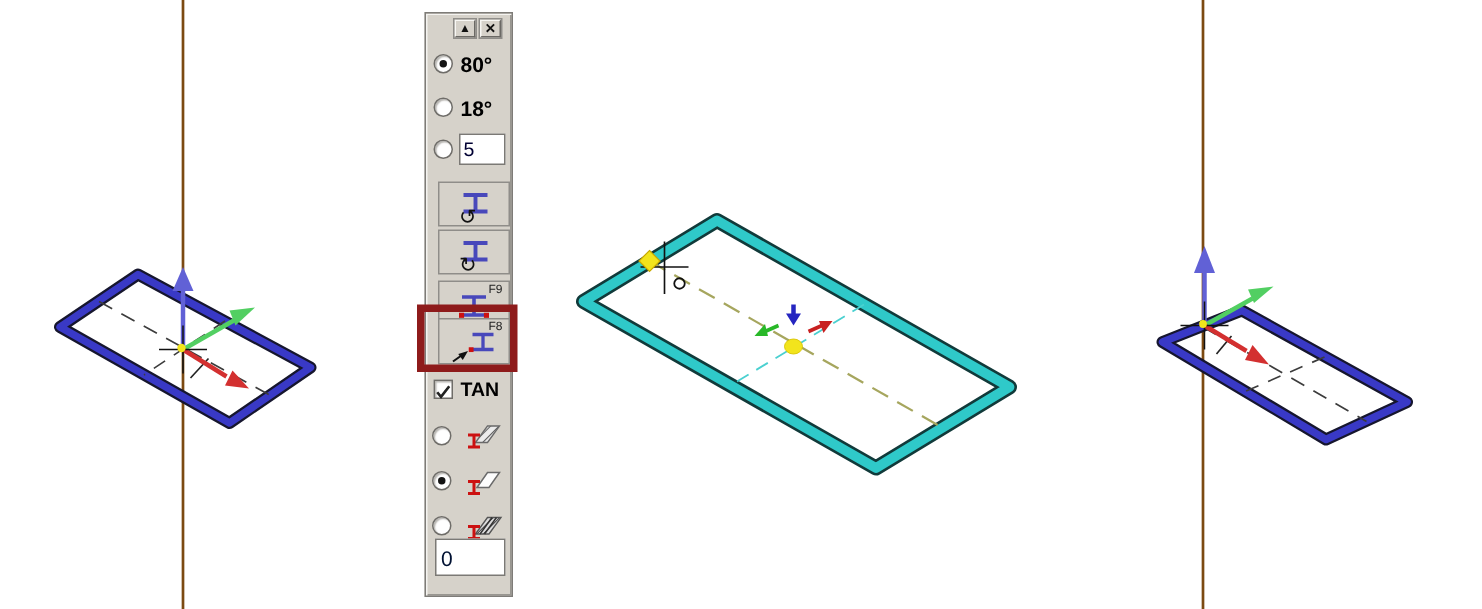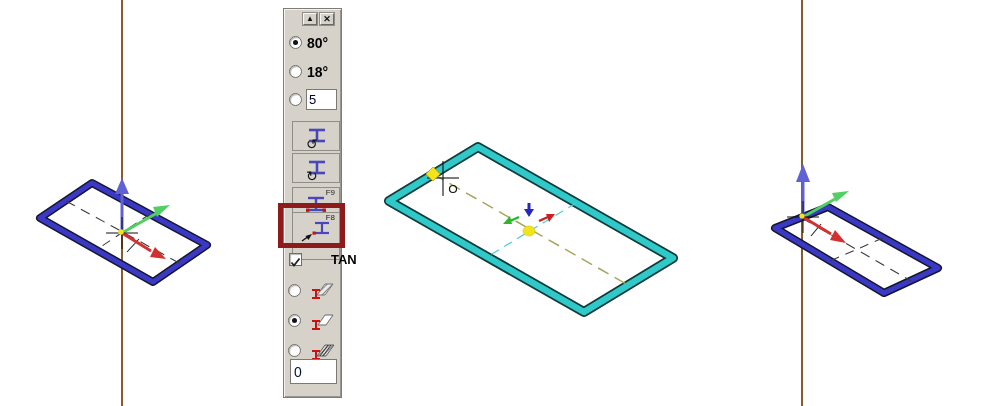--- a/index.html
+++ b/index.html
@@ -186,38 +186,38 @@
       <span class="fkey">F9</span>
       <svg width="46" height="28" viewBox="0 0 46 28" style="position:absolute;left:0;top:1px;">
         <line x1="15" y1="9" x2="31" y2="9" stroke-width="2.4" stroke="#4848bb"></line>
         <line x1="23" y1="9" x2="23" y2="21" stroke-width="2.4" stroke="#4848bb"></line>
         <line x1="15" y1="21" x2="31" y2="21" stroke-width="2.4" stroke="#4848bb"></line>
         <rect x="13" y="19.5" width="3.4" height="3.4" fill="#cc1111"></rect>
         <rect x="29.6" y="19.5" width="3.4" height="3.4" fill="#cc1111"></rect>
       </svg>
     </button>
 
-    <button class="tool-btn" style="top:203px; height:48px;">
+    <button class="tool-btn" style="top:203px; height:31px;">
       <span class="fkey">F8</span>
       <svg width="46" height="29" viewBox="0 0 46 29" style="position:absolute;left:0;top:1px;">
         <line x1="22" y1="9" x2="36" y2="9" stroke-width="2.2" stroke="#4848bb"></line>
         <line x1="29" y1="9" x2="29" y2="19" stroke-width="2.2" stroke="#4848bb"></line>
         <line x1="22" y1="19" x2="36" y2="19" stroke-width="2.2" stroke="#4848bb"></line>
         <rect x="19.5" y="17.5" width="3.2" height="3.2" fill="#cc1111"></rect>
         <line x1="9" y1="27" x2="16" y2="22" stroke="#111" stroke-width="1.4"></line>
         <polygon points="19,20 12.5,22 15.5,26" fill="#111"></polygon>
       </svg>
     </button>
 
     <span class="checkbox" style="left:5px; top:244px;">
       <svg width="11" height="11" viewBox="0 0 11 11">
         <polyline points="1.5,5.5 4,8.5 9.5,1.5" fill="none" stroke="#222" stroke-width="1.8"></polyline>
       </svg>
     </span>
-    <span class="lbl" style="left:23px; top:243px; font-size:13px;margin-left:24px;">TAN</span>
+    <span class="lbl" style="left:23px; top:243px; font-size:13px;">TAN</span>
 
     <div class="opt-row" style="top:270px;">
       <span class="radio"></span>
       <svg width="27" height="24" viewBox="0 0 27 24">
         <polygon points="8,16 16,5 24,5 16,16" fill="url(#hatch)" stroke="#6a6a6a" stroke-width="0.9"></polygon>
         <line x1="3" y1="11" x2="11" y2="11" stroke-width="2" stroke="#cc1111"></line>
         <line x1="7" y1="11" x2="7" y2="19" stroke-width="2" stroke="#cc1111"></line>
         <line x1="3" y1="19" x2="11" y2="19" stroke-width="2" stroke="#cc1111"></line>
       </svg>
     </div>

